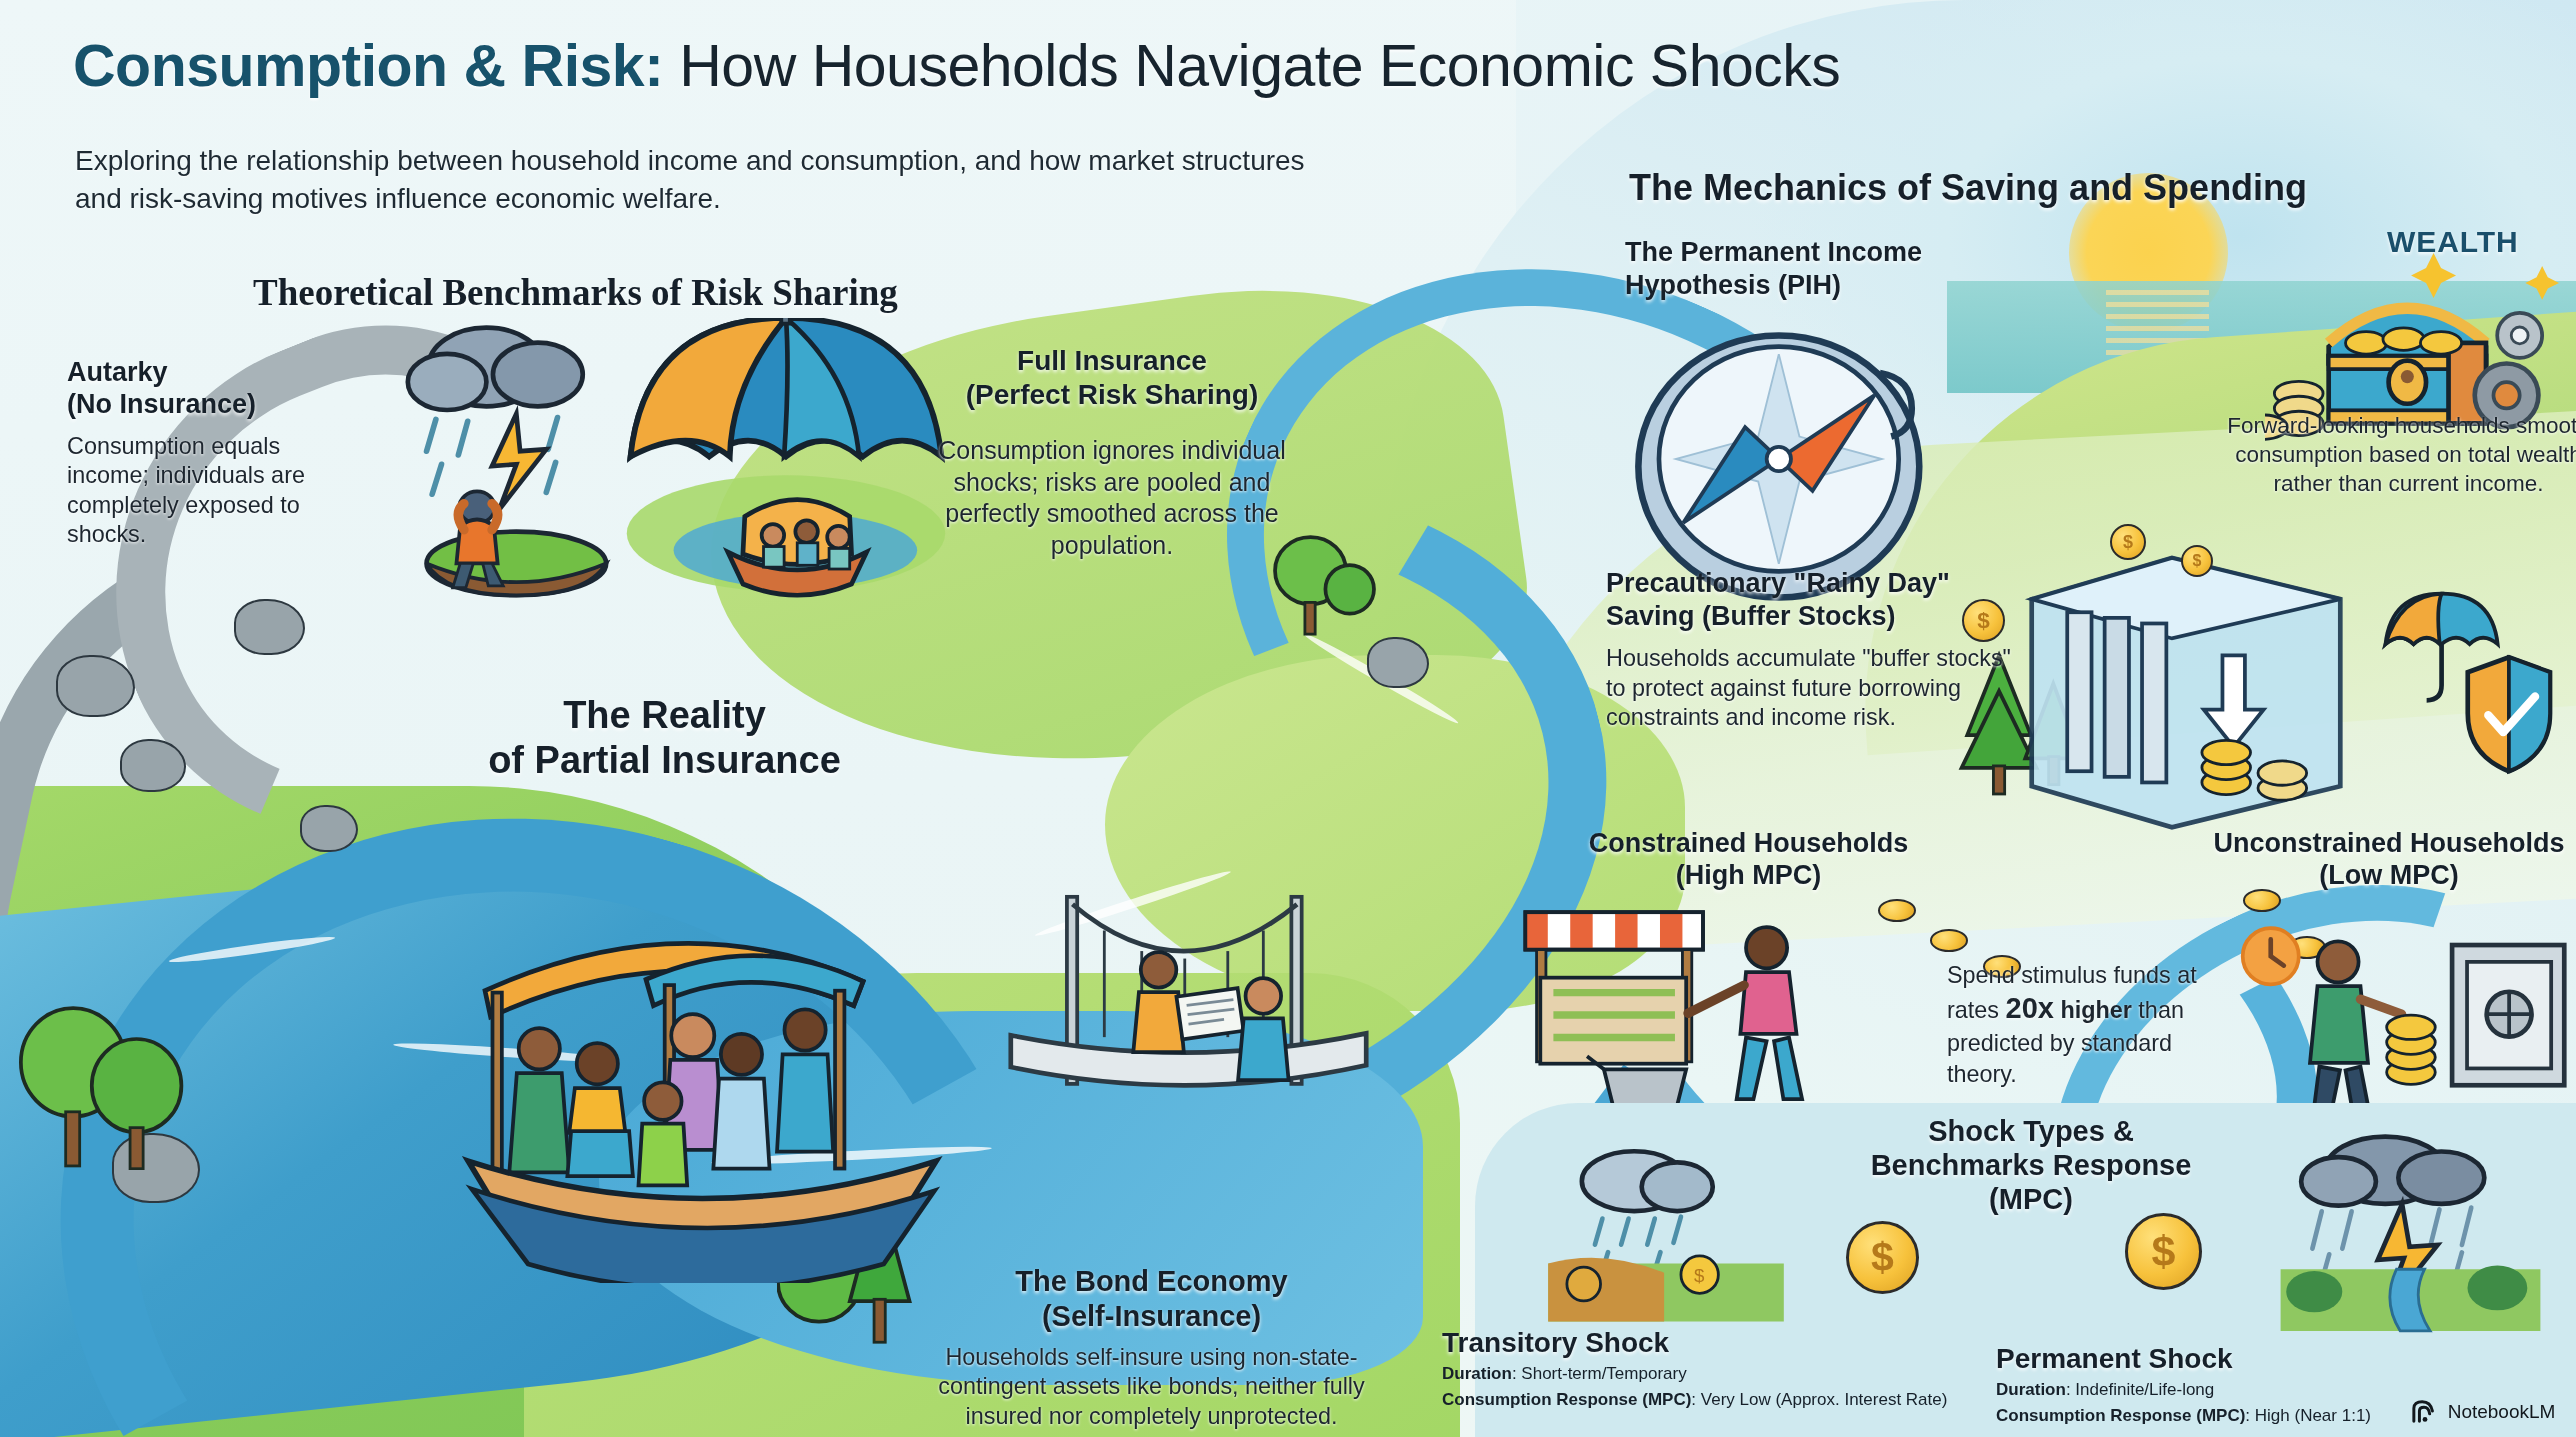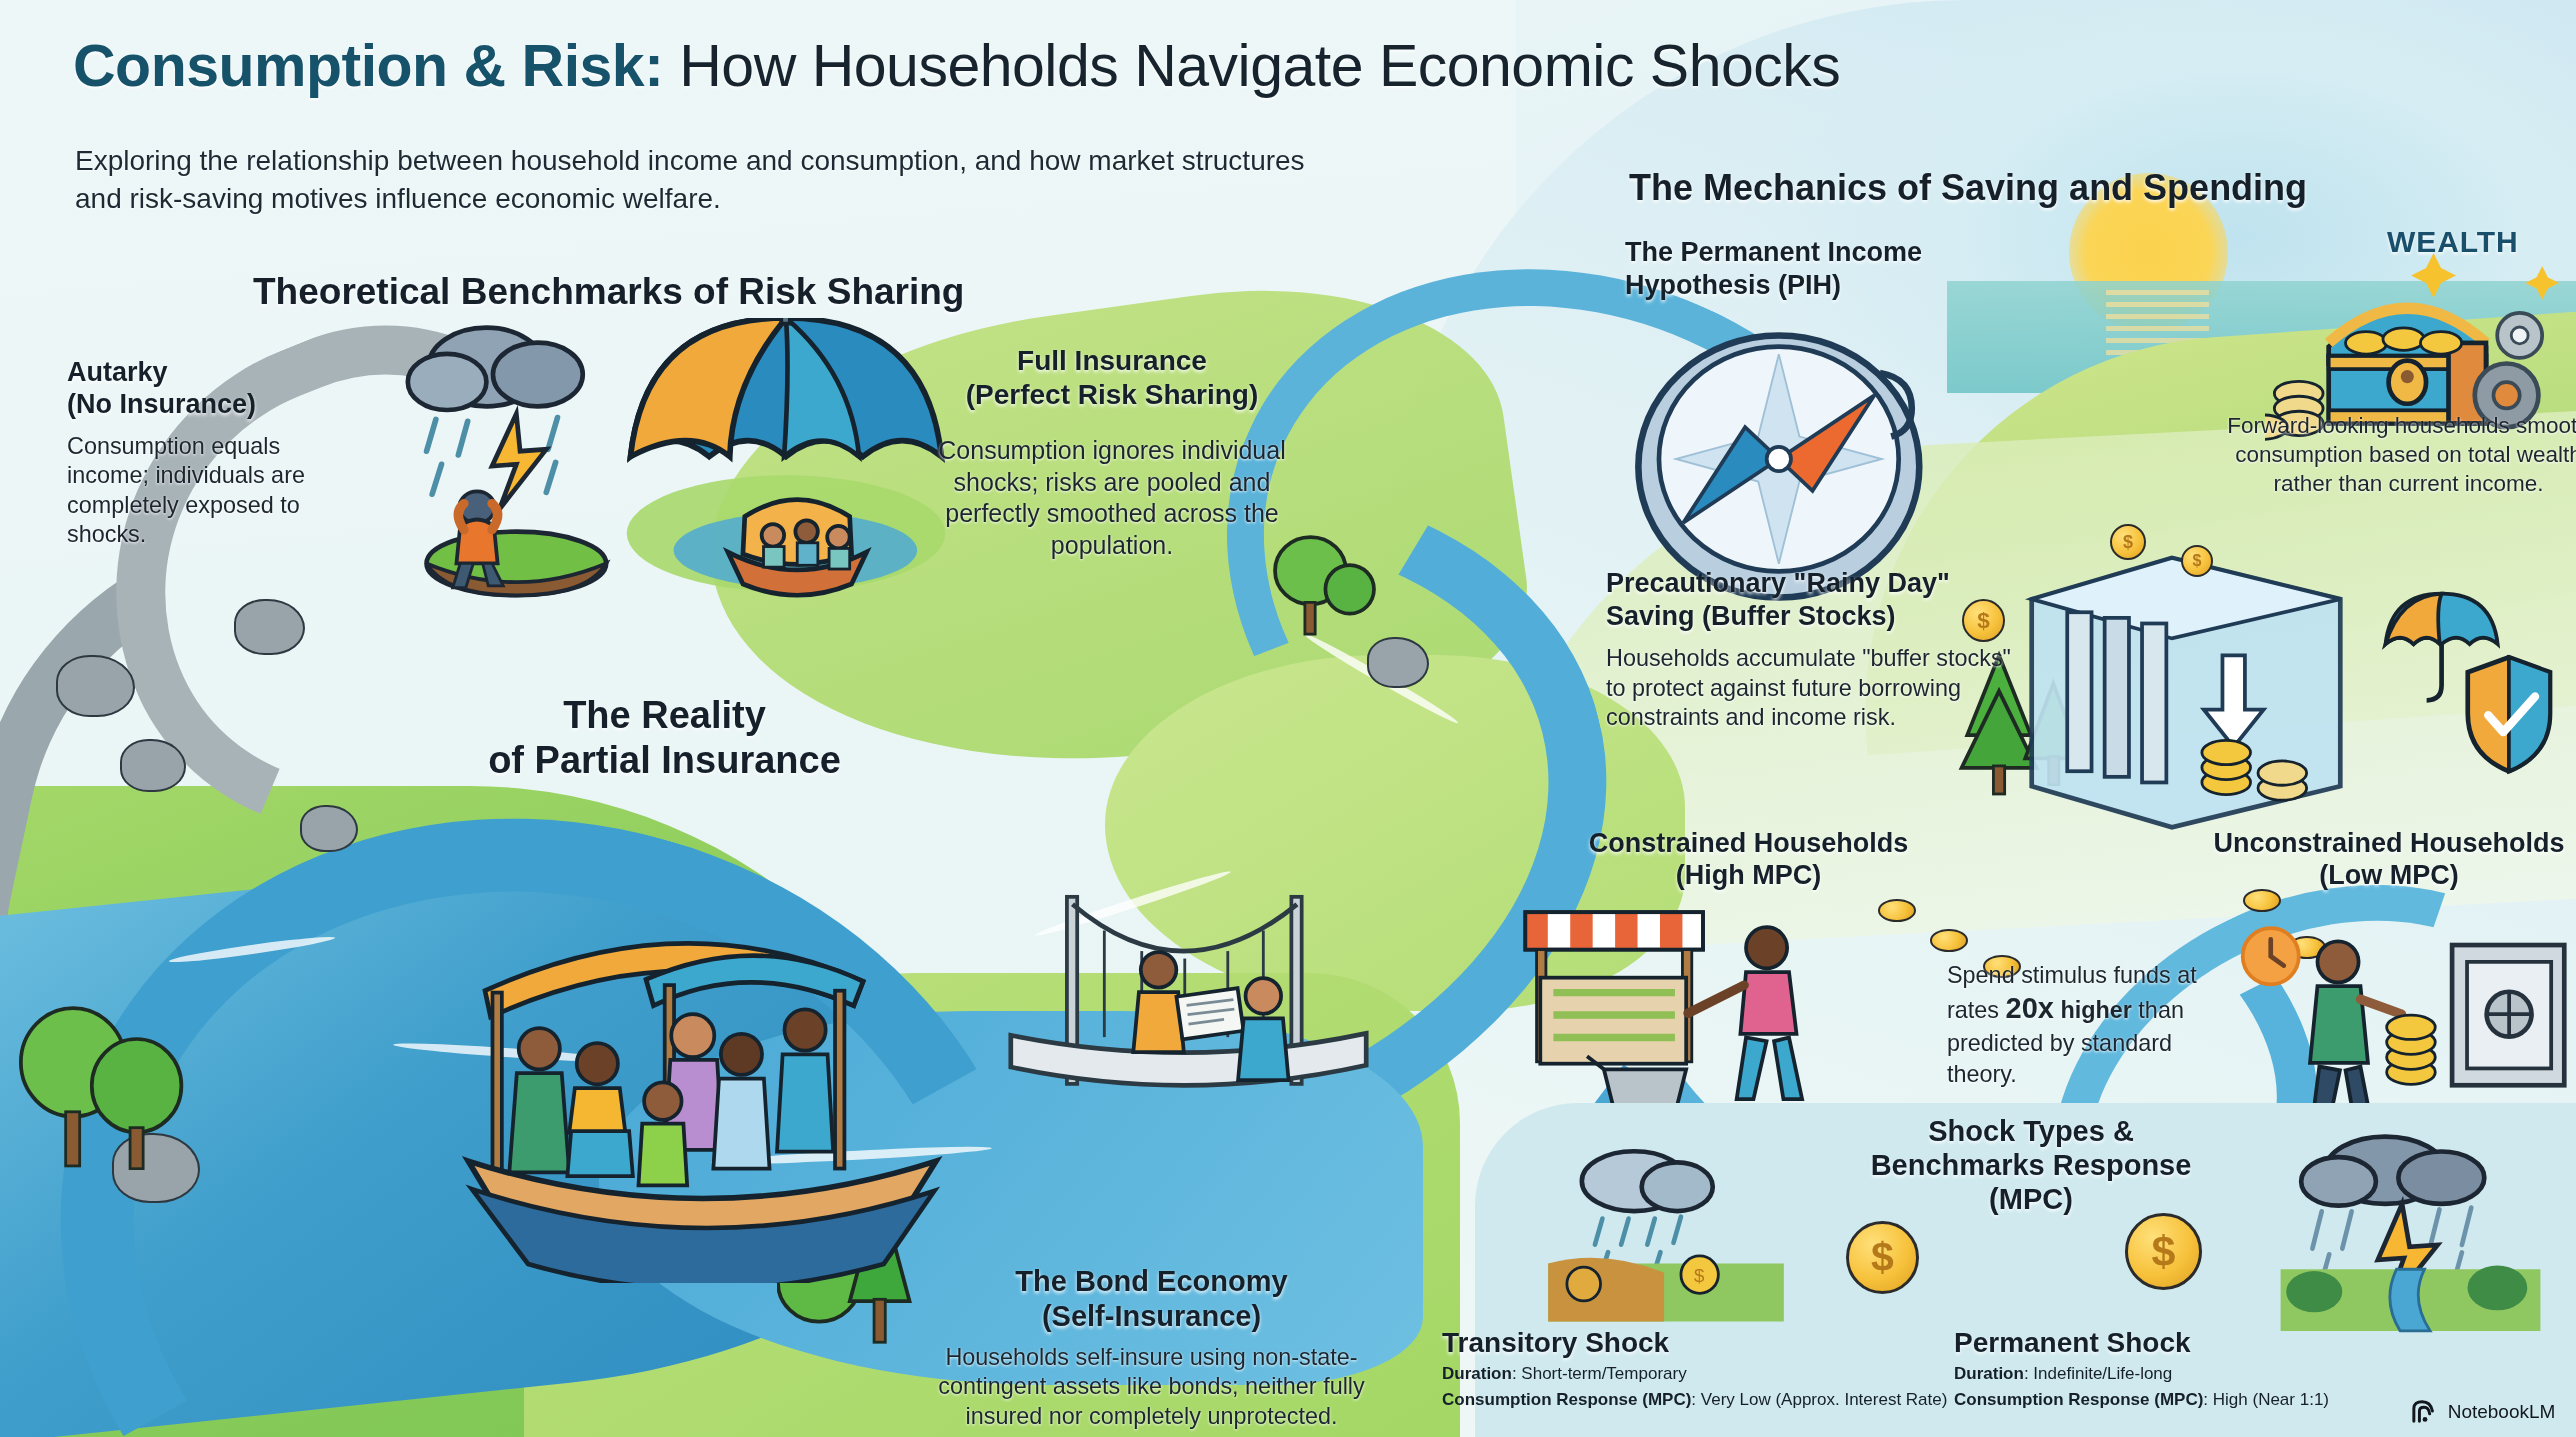--- a/index.html
+++ b/index.html
@@ -82,21 +82,21 @@
   .title .t1{color:#17526b;}
   .title .t2{color:#17242e;font-weight:normal;}
   .subtitle{position:absolute;left:75px;top:142px;width:1245px;font-size:28px;line-height:1.34;
     color:#1e2a33;text-shadow:0 0.9px 1.9px rgba(255,255,255,.8);}
 
   
   .h2{font-weight:bold;color:#16202a;text-shadow:0 1.9px 3.7px rgba(255,255,255,.95);}
   .h3{font-weight:bold;color:#16202a;text-shadow:0 1.9px 3.7px rgba(255,255,255,.95);}
   .body{color:#1d262f;text-shadow:0 0.9px 2.8px rgba(255,255,255,.95);}
 
-  #sec-left-title{position:absolute;left:253px;top:271px;font-size:37px;}
+  #sec-left-title{position:absolute;left:253px;top:271px;font-size:37px;font-family:Liberation Serif, serif;}
   #autarky{position:absolute;left:67px;top:356px;width:290px;}
   #autarky .h3{font-size:27px;line-height:1.2;}
   #autarky .body{font-size:23.4px;line-height:1.26;margin-top:11.2px;}
 
   #fullins{position:absolute;left:925px;top:344px;width:374px;text-align:center;}
   #fullins .h3{font-size:28px;line-height:1.2;}
   #fullins .body{font-size:25px;line-height:1.26;margin-top:24px;}
 
   #reality{position:absolute;left:421px;top:693px;width:487px;text-align:center;
     font-size:38px;line-height:1.18;}
@@ -127,21 +127,21 @@
   
   #shock-panel{position:absolute;left:1475px;top:1103px;width:1101px;height:335px;
     background:#cfe9ef;border-radius:103px 0 0 0;}
   #shock-title{position:absolute;left:1825px;top:1114px;width:412px;text-align:center;
     font-size:29px;line-height:1.18;}
   .shock-col{position:absolute;top:1327px;text-align:left;}
   .shock-col .h3{font-size:28px;}
   .shock-col .meta{font-size:17px;line-height:1.35;color:#16202a;margin-top:3.7px;}
   .shock-col .meta b{font-weight:bold;}
   #shock-left{left:1442px;width:618px;}
-  #shock-right{left:1954px;width:487px;}
+  #shock-right{left:1996px;width:487px;margin-top:16px;}
 
   
   .ill{position:absolute;}
   .coin{position:absolute;border-radius:50%;
     background:radial-gradient(circle at 35% 30%,#ffe07a 0%,#f7c23c 55%,#dda021 100%);
     border:2.8px solid #2b2b2b;display:flex;align-items:center;justify-content:center;
     color:#b5791a;font-weight:bold;}
   .tree{position:absolute;}
   .rock{position:absolute;background:#98a4aa;border:2.8px solid #2d3840;border-radius:45% 55% 50% 45%;}
 

